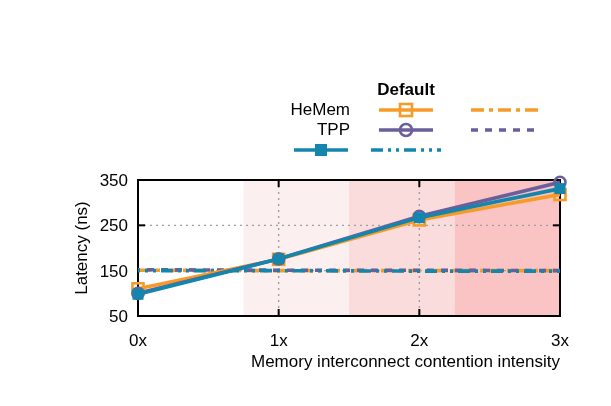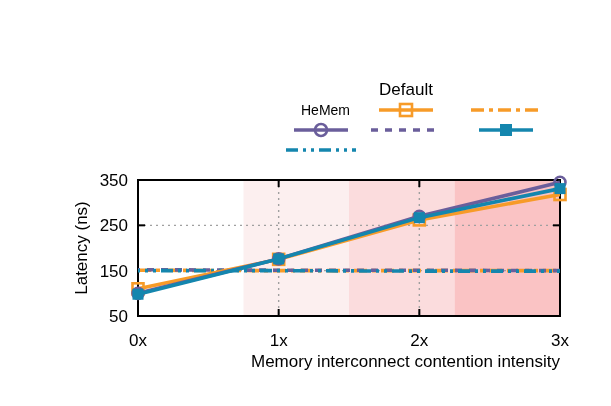--- a/index.html
+++ b/index.html
@@ -2,22 +2,22 @@
 <html><head>
 <meta charset="utf-8">
 <style>
   html,body{margin:0;padding:0;background:#fff;}
   .fig{position:relative;width:611px;height:406px;background:#fff;overflow:hidden;
        font-family:"Liberation Sans",sans-serif;color:#000;}
   
   .legend{position:absolute;left:283px;top:80px;display:grid;
           grid-template-columns:75px 96px 104px;grid-auto-rows:20px;align-items:center;}
   .lg-header{grid-column:1 / span 3;display:grid;grid-template-columns:75px 96px 104px;height:22px;align-items:center;}
-  .lg-col{font-size:17px;text-align:center;font-weight:normal;}
-  .lg-label{font-size:14px;text-align:right;padding-right:8px;white-space:nowrap;}
+  .lg-col{font-size:17px;text-align:center;font-weight:bold;}
+  .lg-label{font-size:17px;text-align:right;padding-right:8px;white-space:nowrap;}
   .lg-sample{display:block;margin:0 auto;}
   
   .ylab{position:absolute;left:82px;top:248px;transform:translate(-50%,-50%) rotate(-90deg);
         font-size:17px;white-space:nowrap;}
   .xlab{position:absolute;left:138px;top:352px;width:422px;text-align:right;font-size:17px;}
   #plot{position:absolute;left:0;top:0;}
   #plot text{font-family:"Liberation Sans",sans-serif;font-size:17px;fill:#000;}
 </style>
 </head>
 <body>
@@ -32,20 +32,21 @@
 
     <span class="lg-label">HeMem</span>
     <svg class="lg-sample" width="58" height="16">
         <line x1="2" y1="8" x2="56" y2="8" stroke="#F79B28" stroke-width="3.6"></line>
         <rect x="23" y="2" width="12" height="12" fill="none" stroke="#F79B28" stroke-width="2.6"></rect>
       </svg>
     <svg class="lg-sample" width="74" height="16">
         <line x1="2" y1="8" x2="72" y2="8" stroke="#F79B28" stroke-width="3.6" stroke-dasharray="13 5 4 5"></line>
       </svg>
 
+    <span class="lg-label">TPP</span>
     <svg class="lg-sample" width="58" height="16">
         <line x1="2" y1="8" x2="56" y2="8" stroke="#6A5E9B" stroke-width="3.6"></line>
         <circle cx="29" cy="8" r="6" fill="none" stroke="#6A5E9B" stroke-width="2.6"></circle>
       </svg>
     <svg class="lg-sample" width="74" height="16">
         <line x1="2" y1="8" x2="72" y2="8" stroke="#6A5E9B" stroke-width="3.6" stroke-dasharray="7 7"></line>
       </svg>
 
     <svg class="lg-sample" width="58" height="16">
         <line x1="2" y1="8" x2="56" y2="8" stroke="#1486AE" stroke-width="3.6"></line>

